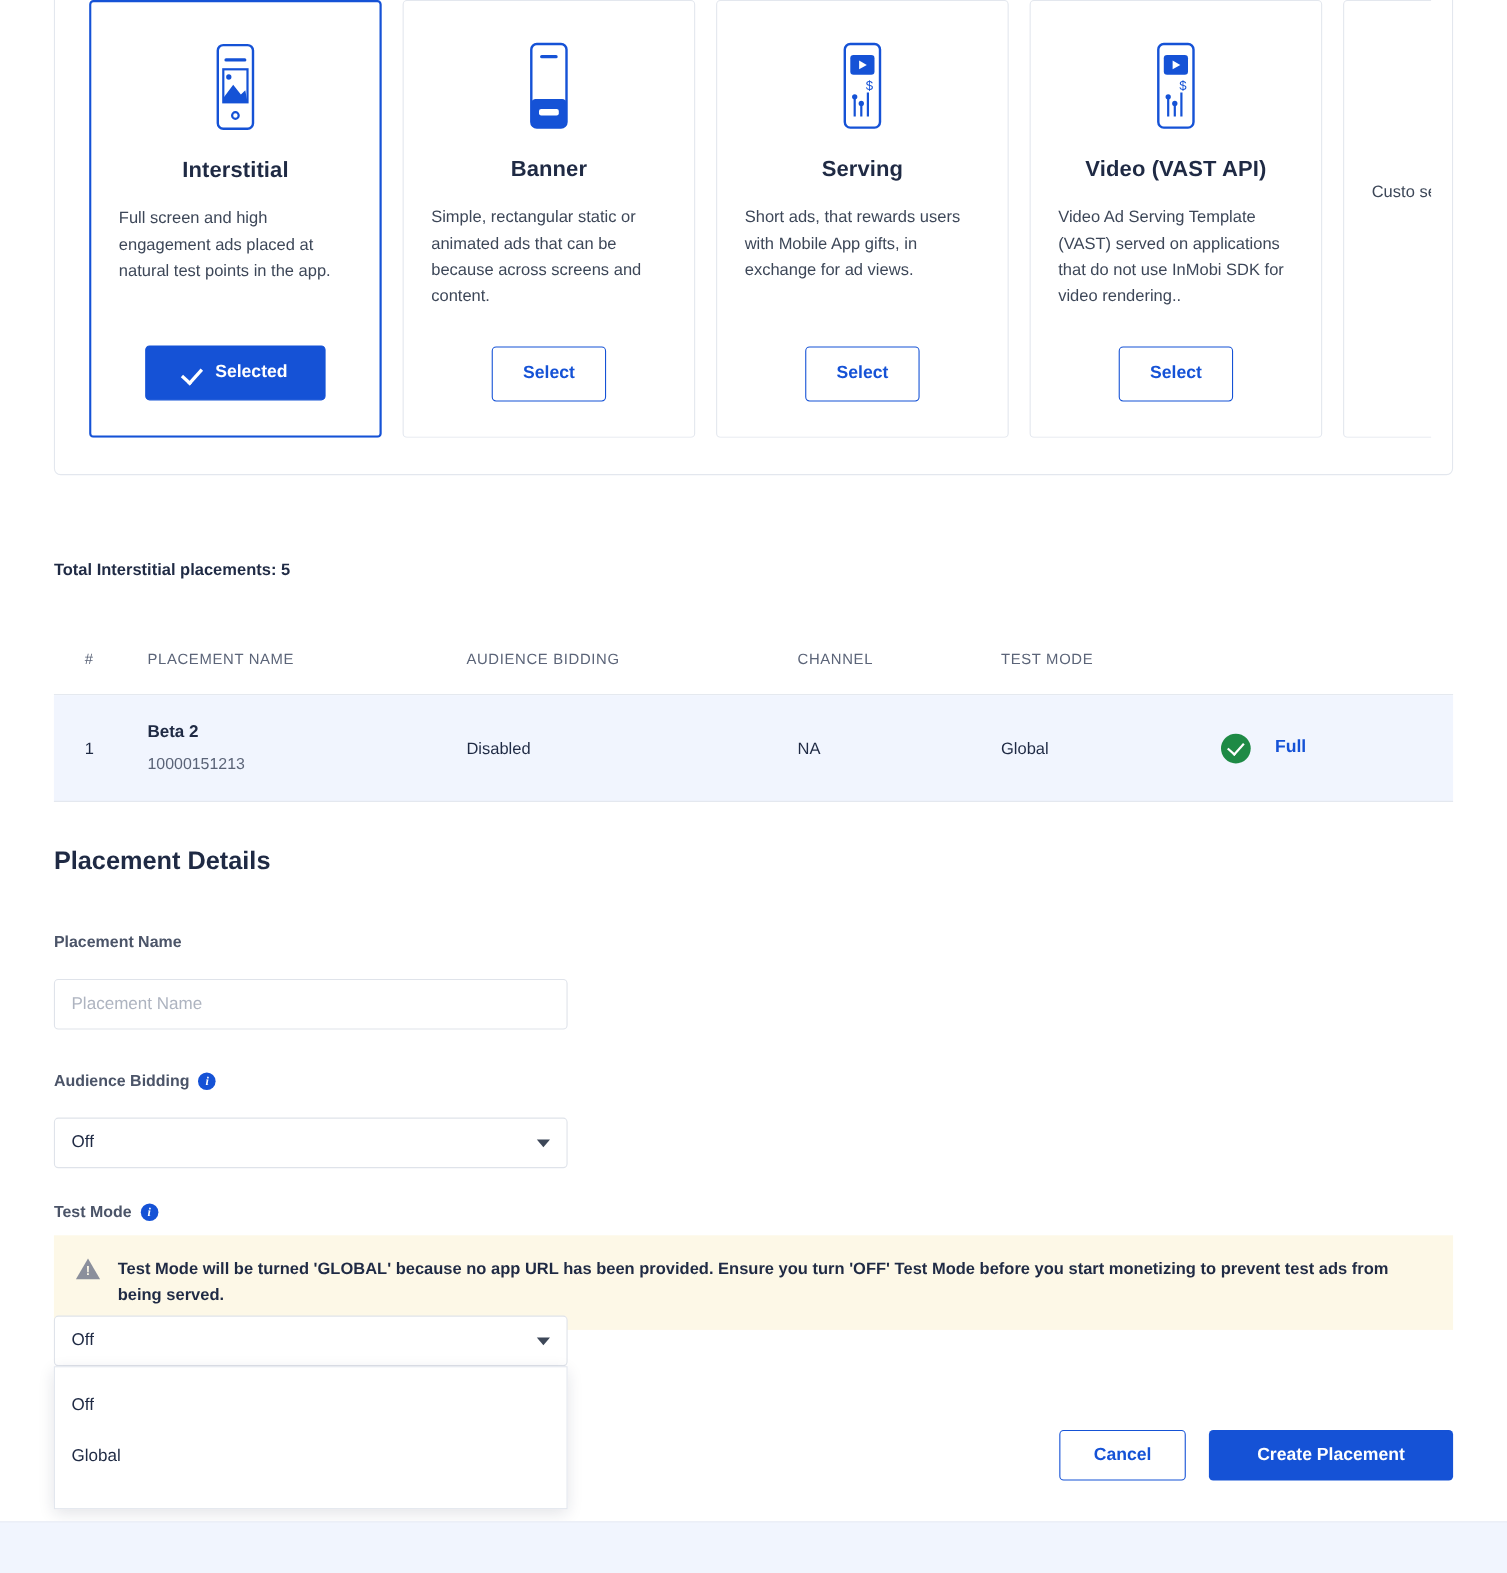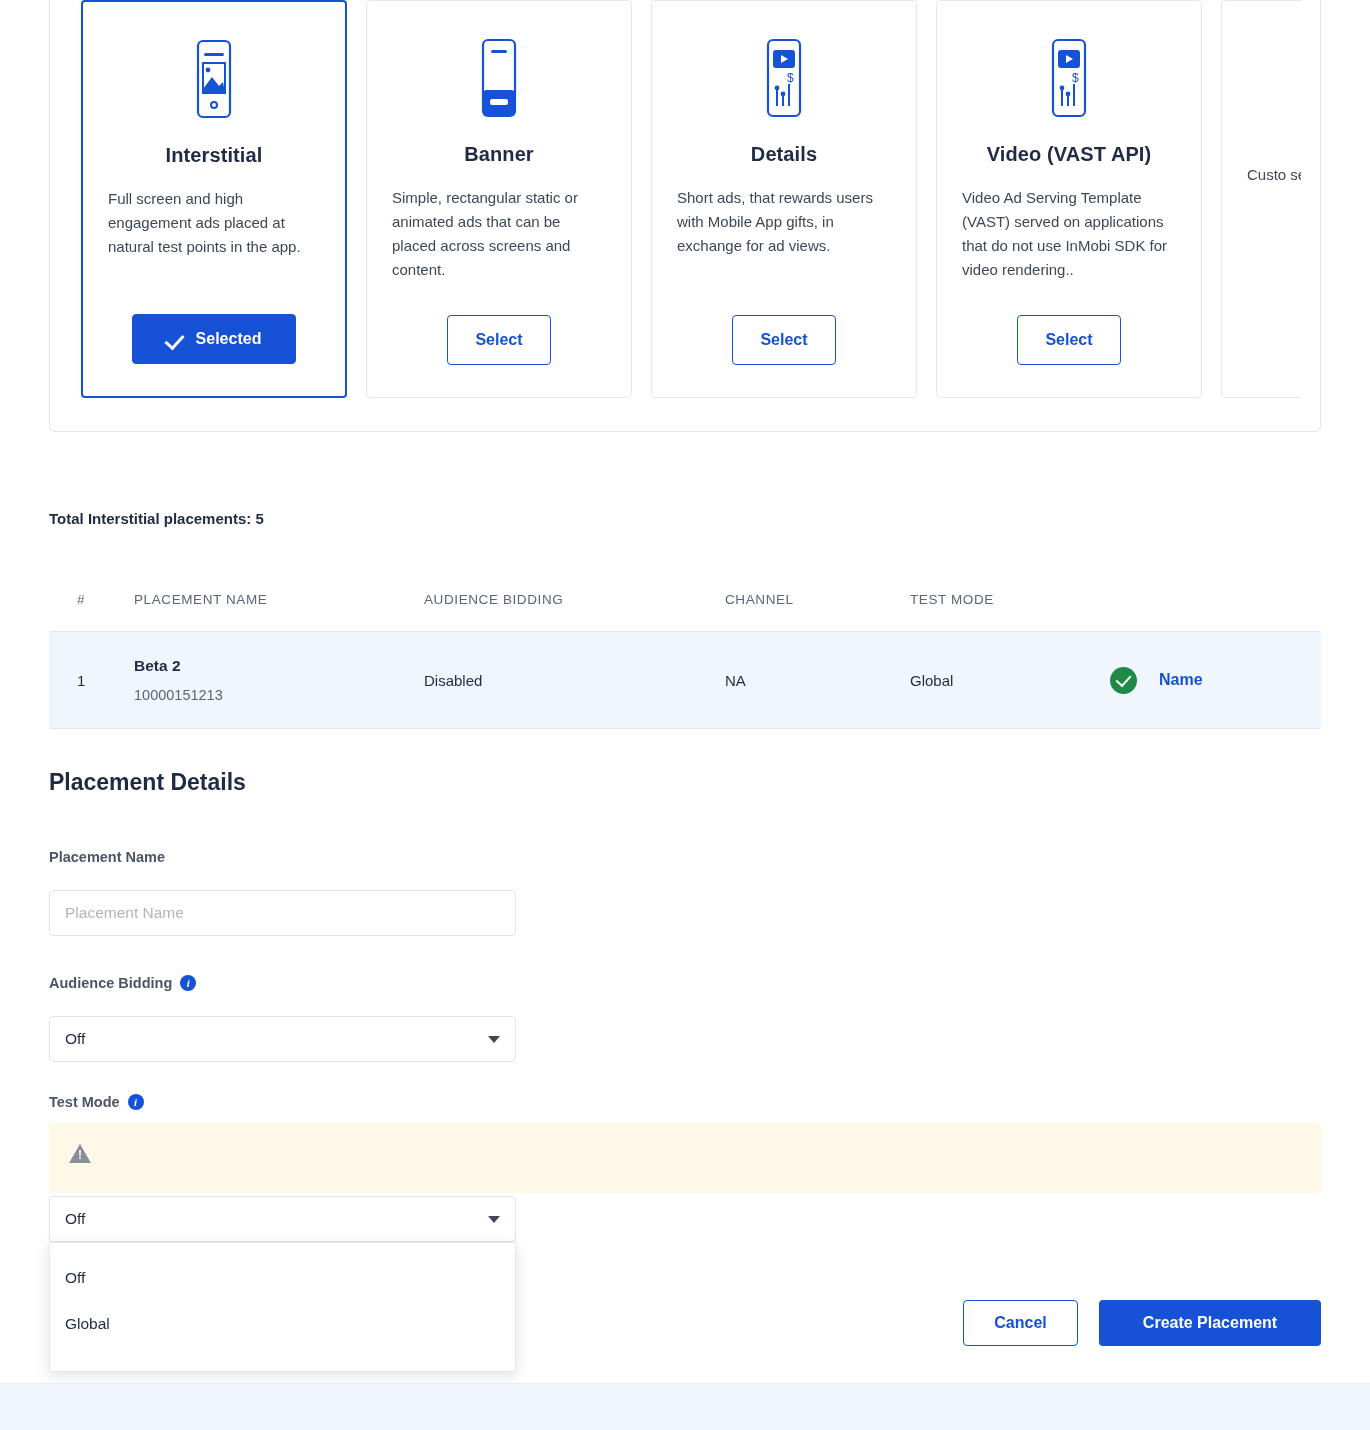--- a/index.html
+++ b/index.html
@@ -383,41 +383,41 @@
     <div class="format-card">
       <div class="card-icon">
         <svg width="58" height="80" viewBox="0 0 58 80">
           <rect x="13" y="2" width="32" height="76" rx="5" fill="none" stroke="#1552d6" stroke-width="2.2"></rect>
           <rect x="21" y="12" width="16" height="3" rx="1.5" fill="#1552d6"></rect>
           <rect x="13" y="52" width="32" height="26" rx="4" fill="#1552d6"></rect>
           <rect x="20" y="61" width="18" height="6" rx="2" fill="#ffffff"></rect>
         </svg>
       </div>
       <div class="card-title">Banner</div>
-      <div class="card-desc">Simple, rectangular static or animated ads that can be placed across screens and content.</div>
+      <div class="card-desc">Simple, rectangular static or animated ads that can be because across screens and content.</div>
       <div class="card-btn select">
         <span>Select</span>
       </div>
     </div>
 
     <div class="format-card">
       <div class="card-icon">
         <svg width="58" height="80" viewBox="0 0 58 80">
           <rect x="13" y="2" width="32" height="76" rx="5" fill="none" stroke="#1552d6" stroke-width="2.2"></rect>
           <rect x="18" y="12" width="22" height="18" rx="3" fill="#1552d6"></rect>
           <path d="M26 17 L33 21 L26 25 Z" fill="#ffffff"></path>
           <path d="M22 68 L22 52" stroke="#1552d6" stroke-width="2"></path>
           <circle cx="22" cy="50" r="2.4" fill="#1552d6"></circle>
           <path d="M28 68 L28 58" stroke="#1552d6" stroke-width="2"></path>
           <circle cx="28" cy="56" r="2.4" fill="#1552d6"></circle>
           <path d="M34 68 L34 46" stroke="#1552d6" stroke-width="2"></path>
           <text x="32" y="44" font-size="12" fill="#1552d6" font-family="Liberation Sans, sans-serif">$</text>
         </svg>
       </div>
-      <div class="card-title">Details</div>
+      <div class="card-title">Serving</div>
       <div class="card-desc">Short ads, that rewards users with Mobile App gifts, in exchange for ad views.</div>
       <div class="card-btn select">
         <span>Select</span>
       </div>
     </div>
 
     <div class="format-card">
       <div class="card-icon">
         <svg width="58" height="80" viewBox="0 0 58 80">
           <rect x="13" y="2" width="32" height="76" rx="5" fill="none" stroke="#1552d6" stroke-width="2.2"></rect>
@@ -462,21 +462,21 @@
     <div class="c-num">1</div>
     <div class="c-name">
       <div class="p-name">Beta 2</div>
       <div class="p-id">10000151213</div>
     </div>
     <div class="c-bid">Disabled</div>
     <div class="c-chan">NA</div>
     <div class="c-test">Global</div>
     <div class="c-act">
       <span class="status-dot"></span>
-      <span class="edit-link">Name</span>
+      <span class="edit-link">Full</span>
     </div>
   </div>
 </div>
 
 <div class="section-title">Placement Details</div>
 
 <div class="fld-name">
   <div class="field-label">Placement Name</div>
   <div class="input-box">
     <span>Placement Name</span>
@@ -496,20 +496,21 @@
 
 <div class="fld-test">
   <div class="field-label">
     <span>Test Mode</span>
     <span class="info-icon">i</span>
   </div>
 </div>
 
 <div class="warn-bar">
   <span class="warn-icon"></span>
+  <span class="warn-text">Test Mode will be turned 'GLOBAL' because no app URL has been provided. Ensure you turn 'OFF' Test Mode before you start monetizing to prevent test ads from being served.</span>
 </div>
 
 <div class="select-box test-select">
   <span>Off</span>
   <span class="caret"></span>
 </div>
 
 <div class="dropdown-menu">
   <div class="dd-item">Off</div>
   <div class="dd-item">Global</div>

